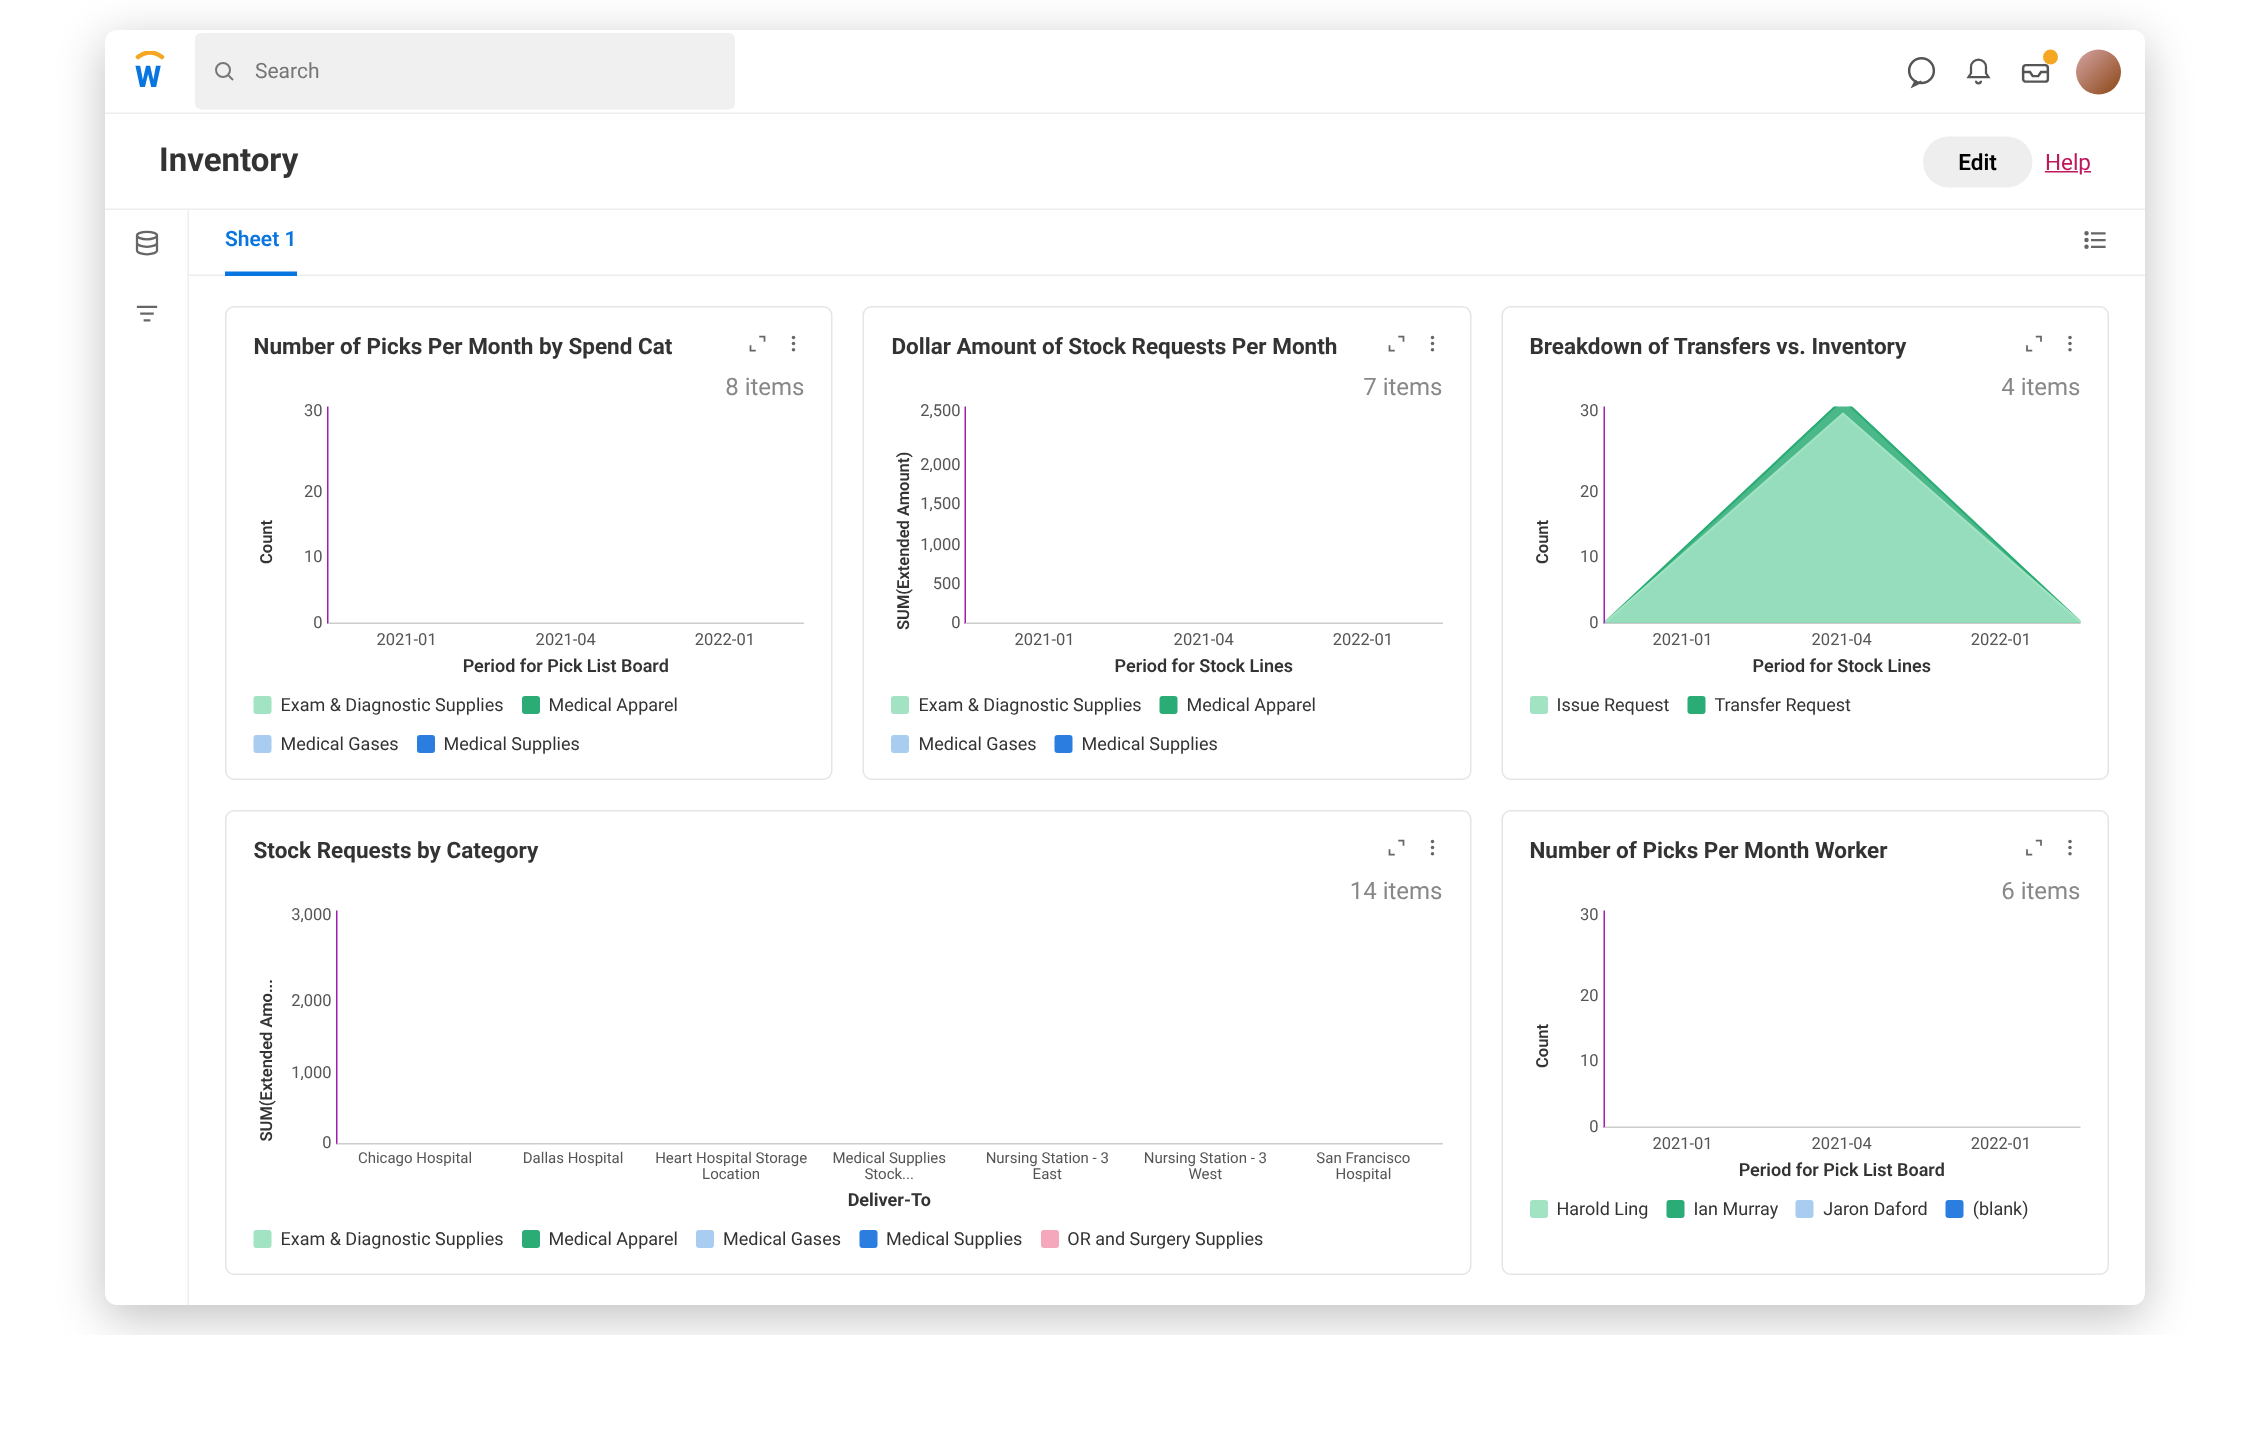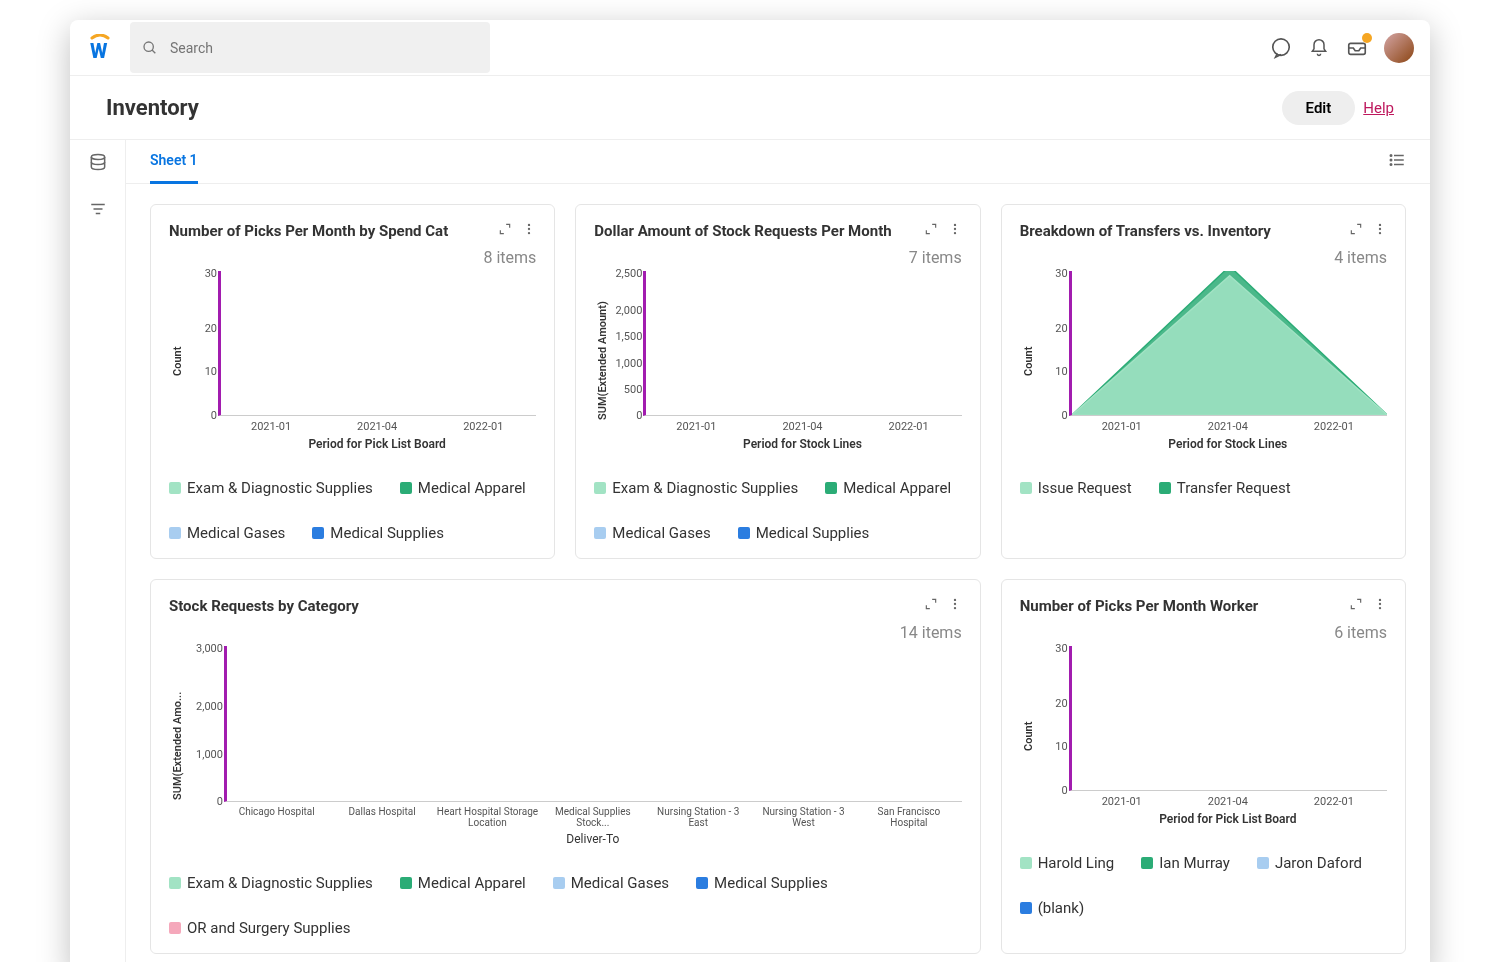--- a/index.html
+++ b/index.html
@@ -30,40 +30,40 @@
 .grid{padding:20px 24px;display:grid;grid-template-columns:1fr 1fr 1fr;gap:20px}
 .card{border:1px solid #e5e5e5;border-radius:6px;padding:16px 18px;background:#fff}
 .card.span2{grid-column:span 2}
 .card-header{display:flex;align-items:center;margin-bottom:8px}
 .card-title{font-size:15px;font-weight:700;flex:1}
 .card-actions{display:flex;gap:10px;color:#666}
 .card-meta{text-align:right;font-size:16px;color:#888;margin-bottom:4px}
 .chart{display:flex;height:180px}
 .ylabel{writing-mode:vertical-rl;transform:rotate(180deg);font-size:11px;color:#333;text-align:center;padding:0 2px;font-weight:600}
 .plot{flex:1;display:flex;flex-direction:column}
-.plot-area{flex:1;position:relative;border-left:3px solid #a21caf;border-bottom:1px solid #ccc;margin-left:32px}
+.plot-area{flex:1;position:relative;border-left:1px solid #a21caf;border-bottom:1px solid #ccc;margin-left:32px}
 .yticks{position:absolute;left:-36px;top:0;bottom:0;width:32px;display:flex;flex-direction:column;justify-content:space-between;font-size:11px;color:#555;text-align:right}
 .yticks div{transform:translateY(50%)}
 .yticks div:first-child{transform:translateY(-4px)}
 .bars{position:absolute;left:0;right:0;top:0;bottom:0;display:flex;justify-content:space-around;align-items:flex-end}
 .barcol{width:60px;display:flex;flex-direction:column-reverse;align-items:center}
 .seg{width:100%}
 .xlabels{display:flex;justify-content:space-around;font-size:11px;color:#555;margin-left:32px;margin-top:4px}
 .xlabels div{width:60px;text-align:center}
 .xlabel-title{text-align:center;font-size:12px;font-weight:600;margin-top:4px;margin-left:32px}
-.legend{display:flex;flex-wrap:wrap;gap:27px;margin-top:28px;font-size:15px;color:#333}
+.legend{display:flex;flex-wrap:wrap;gap:12px;margin-top:12px;font-size:12px;color:#333}
 .legend-item{display:flex;align-items:center;gap:6px}
 .swatch{width:12px;height:12px;border-radius:2px}
 .area-svg{position:absolute;left:0;top:0;width:100%;height:100%}
 .chart2{display:flex;height:200px}
 .chart2 .plot-area{margin-left:38px}
 .chart2 .yticks{left:-42px;width:38px}
 .chart2 .xlabels{margin-left:38px}
 .chart2 .xlabels div{width:auto;flex:1;text-align:center;font-size:10px;padding:0 2px}
-.xlabel-title2{text-align:center;font-size:12px;font-weight:400;margin-top:4px;margin-left:38px}
+.xlabel-title2{text-align:center;font-size:12px;font-weight:700;margin-top:4px;margin-left:38px}
 .action-icon{cursor:pointer}
 .barcol2{flex:1;display:flex;flex-direction:column-reverse;align-items:center;margin:0 6px;max-width:70px}
 </style>
 </head>
 <body>
 
 <div class="shell">
 
   <div class="topbar">
     <div class="logo">

